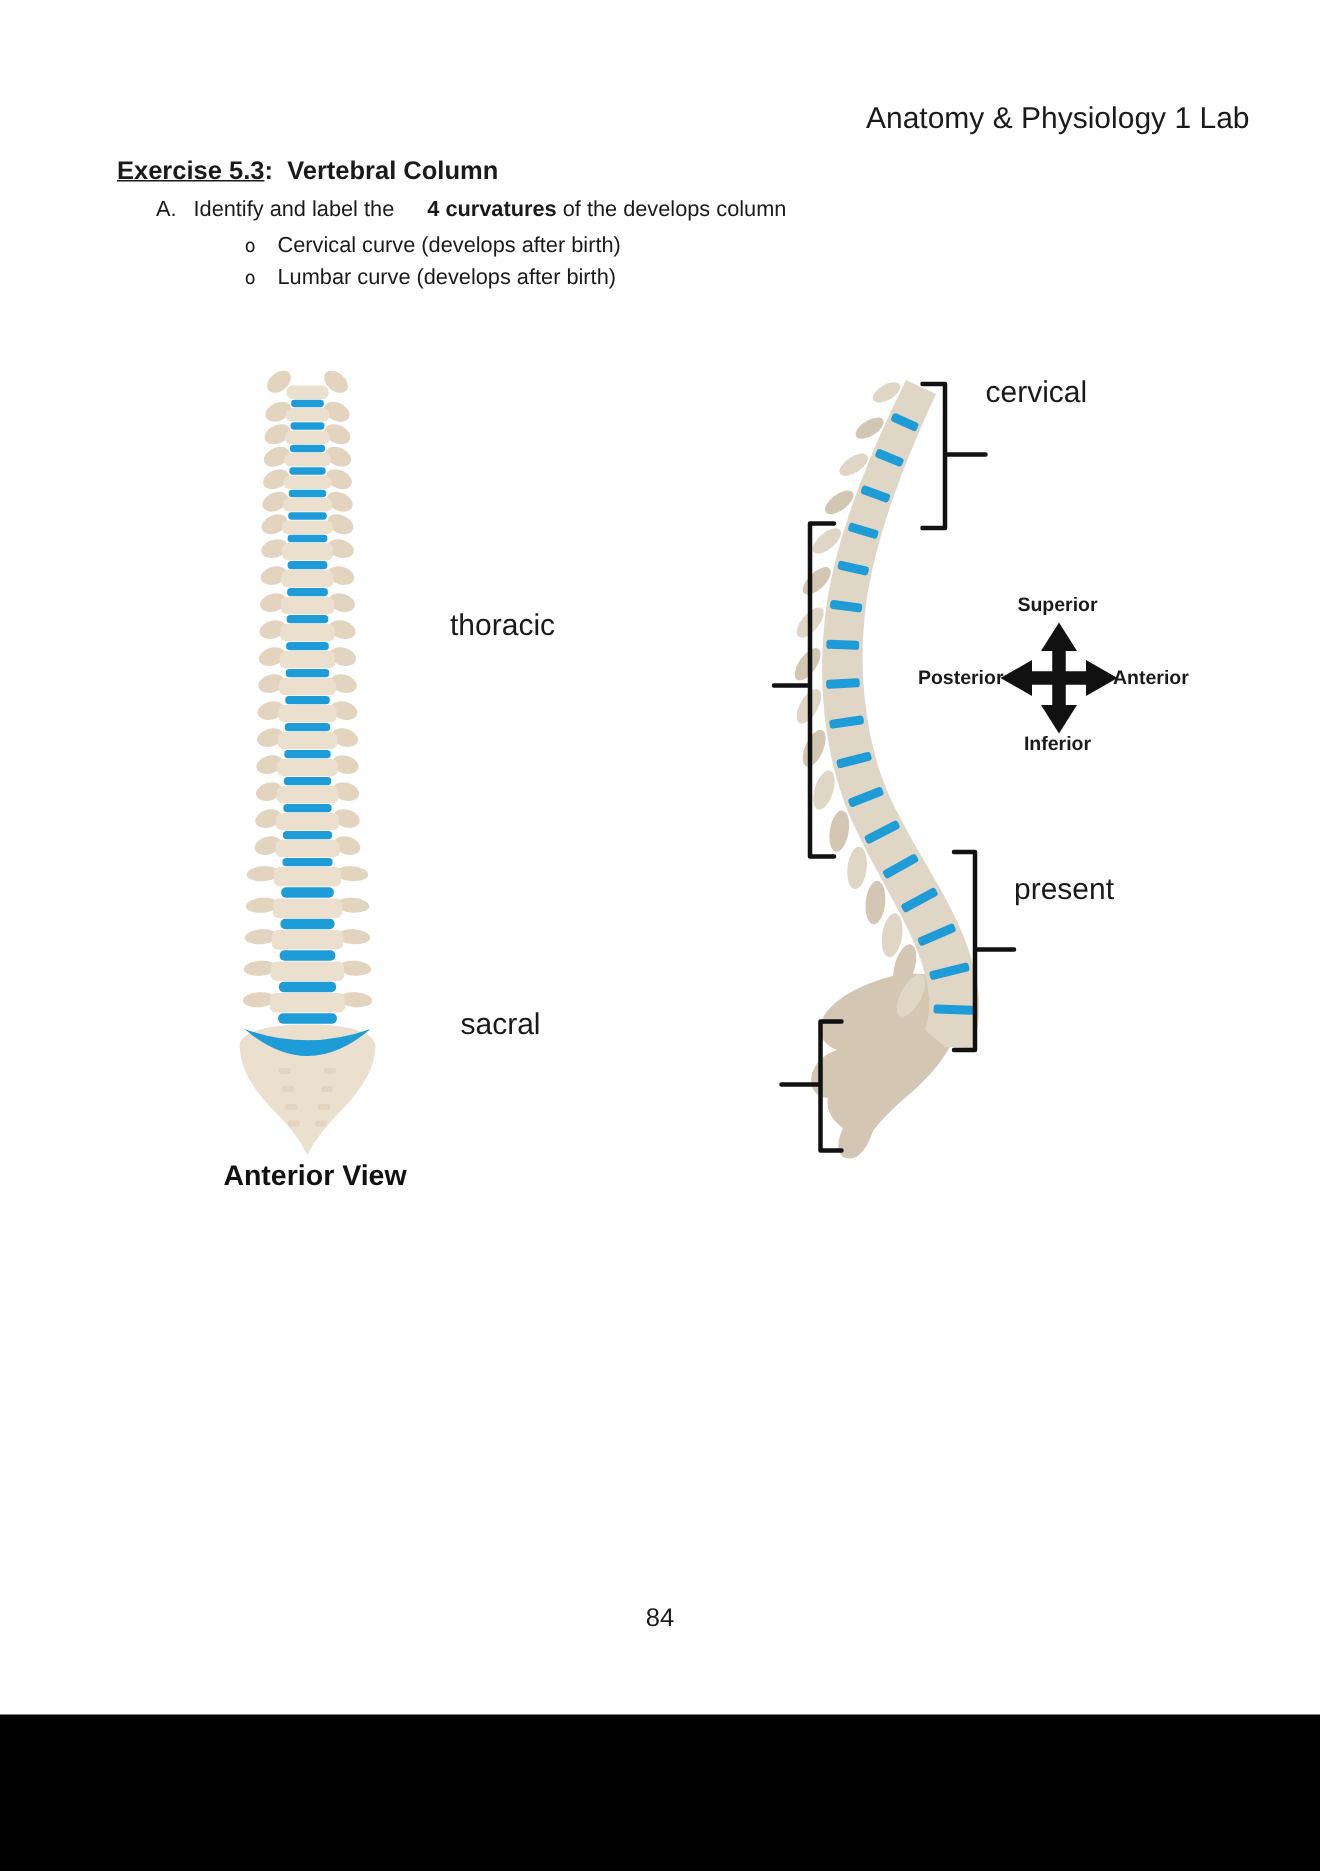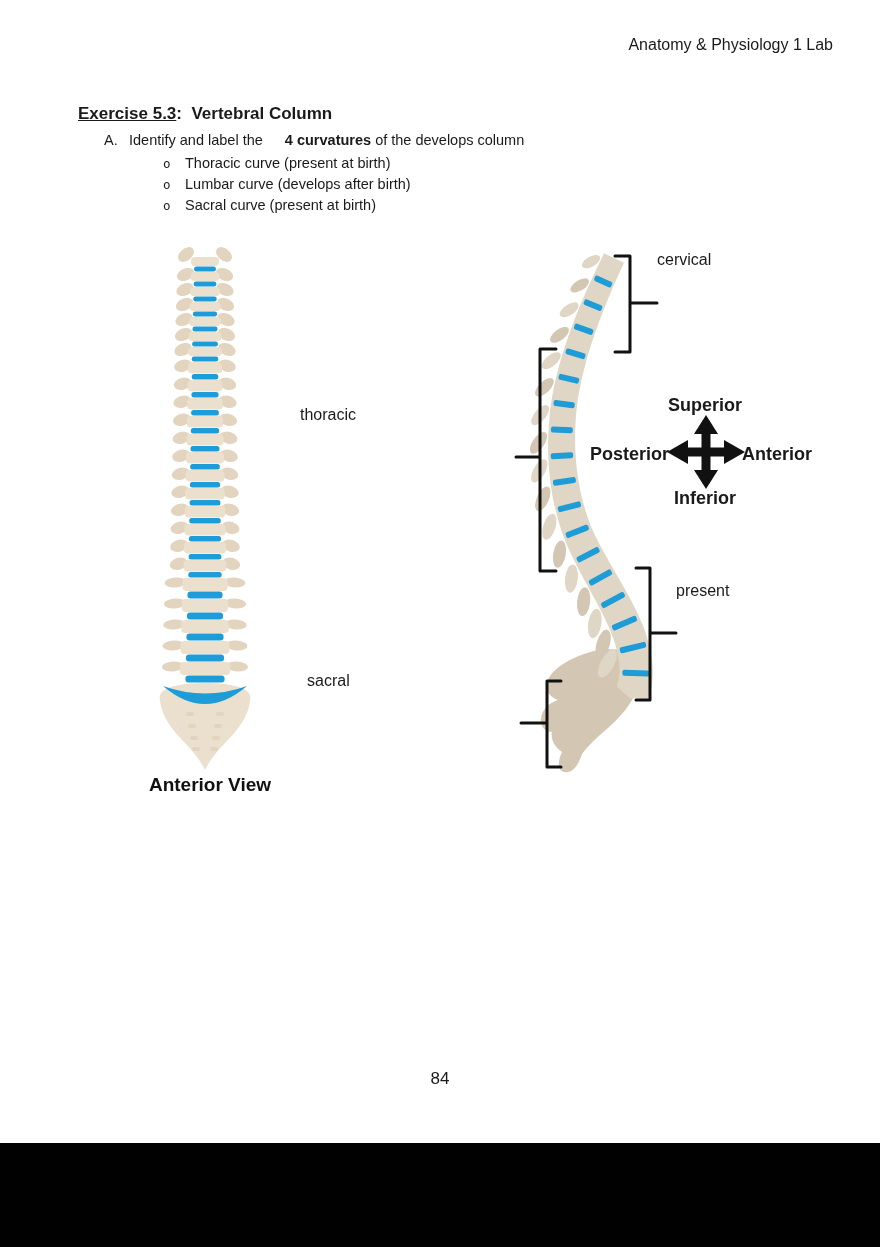--- a/index.html
+++ b/index.html
@@ -1,52 +1,51 @@
 <!DOCTYPE html>
 <html><head>
 <meta charset="utf-8">
 <style>
   html,body{margin:0;padding:0;background:#fff;}
   .page{position:relative;width:880px;height:1247px;background:#ffffff;overflow:hidden;
         font-family:"Liberation Sans",sans-serif;color:#1a1a1a;}
-  .header{position:absolute;top:36px;right:47px;font-size:16px;}
+  .header{position:absolute;top:68px;right:47px;font-size:20px;}
   .title{position:absolute;top:104px;left:78px;font-size:17px;font-weight:bold;white-space:pre;}
   .title .u{text-decoration:underline;}
   .itemA{position:absolute;top:132px;left:104px;font-size:14.5px;white-space:pre;}
   .itemA .am{display:inline-block;width:25px;}
   .itemA b{font-weight:bold;margin-left:18px;}
   .bullets{position:absolute;top:153px;left:163px;font-size:14.5px;}
   .brow{height:21px;line-height:21px;}
   .bm{display:inline-block;width:22px;font-family:"DejaVu Sans Mono",monospace;font-size:12.5px;}
   .figure{position:absolute;top:240px;left:0;width:880px;height:570px;}
   .figure svg{position:absolute;left:0;top:0;}
-  .flabel{position:absolute;font-size:16px;white-space:nowrap;}
-  .clabel{position:absolute;font-size:18px;font-weight:bold;white-space:nowrap;}
+  .flabel{position:absolute;font-size:20px;white-space:nowrap;}
+  .clabel{position:absolute;font-size:13px;font-weight:bold;white-space:nowrap;}
   .center{text-align:center;}
   .right{text-align:right;}
   .caption{position:absolute;left:120px;top:534px;width:180px;text-align:center;
            font-size:19px;font-weight:bold;color:#111;}
   .pagenum{position:absolute;top:1069px;left:0;width:100%;text-align:center;font-size:17px;}
   .bottombar{position:absolute;top:1143px;left:0;width:100%;height:104px;background:#010101;}
 </style>
 </head>
 <body>
 
 <div class="page">
 
   <div class="header">Anatomy &amp; Physiology 1 Lab</div>
 
   <div class="title"><span class="u">Exercise 5.3</span><span>:  Vertebral Column</span></div>
 
   <div class="itemA"><span class="am">A.</span><span>Identify and label the </span><b>4 curvatures</b><span> of the develops column</span></div>
 
   <div class="bullets">
-    <div class="brow"><span class="bm">o</span><span>Thoracic curve (present at birth)</span></div>
+    <div class="brow"><span class="bm">o</span><span>Cervical curve (develops after birth)</span></div>
     <div class="brow"><span class="bm">o</span><span>Lumbar curve (develops after birth)</span></div>
-    <div class="brow"><span class="bm">o</span><span>Sacral curve (present at birth)</span></div>
   </div>
 
   <div class="figure">
     <svg id="figure-svg" width="880" height="570" viewBox="0 240 880 570" xmlns="http://www.w3.org/2000/svg">
         <ellipse cx="186" cy="254.5" rx="9" ry="6" fill="#E2D4BE" transform="rotate(-40 186 254.5)"></ellipse>
         <ellipse cx="224" cy="254.5" rx="9" ry="6" fill="#E2D4BE" transform="rotate(40 224 254.5)"></ellipse>
         <rect x="191" y="257" width="28" height="9" rx="4" fill="#EBDFCD"></rect>
         <rect x="194.08" y="266.5" width="21.84" height="5" rx="2.2727272727272725" fill="#1E9CD7"></rect>
         <ellipse cx="185.5" cy="274.5" rx="9" ry="6" fill="#E2D4BE" transform="rotate(-24 185.5 274.5)"></ellipse>
         <ellipse cx="224.5" cy="274.5" rx="9" ry="6" fill="#E2D4BE" transform="rotate(24 224.5 274.5)"></ellipse>

